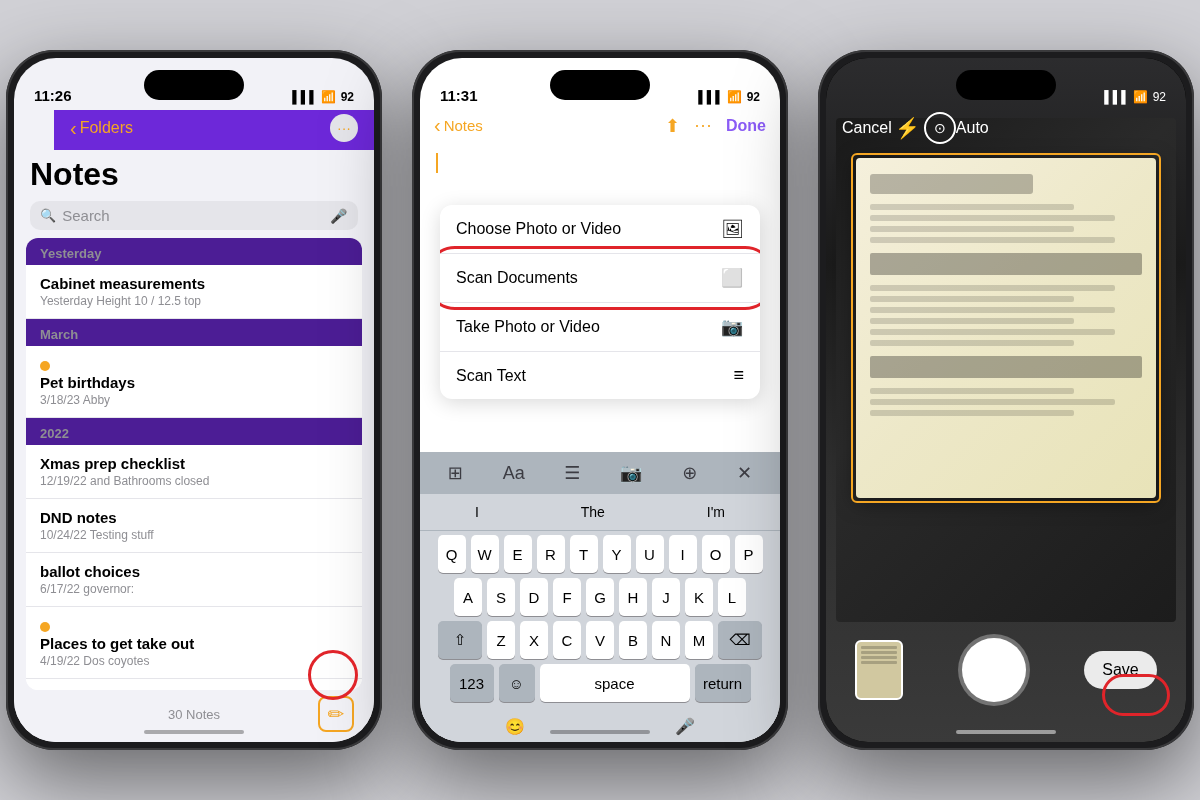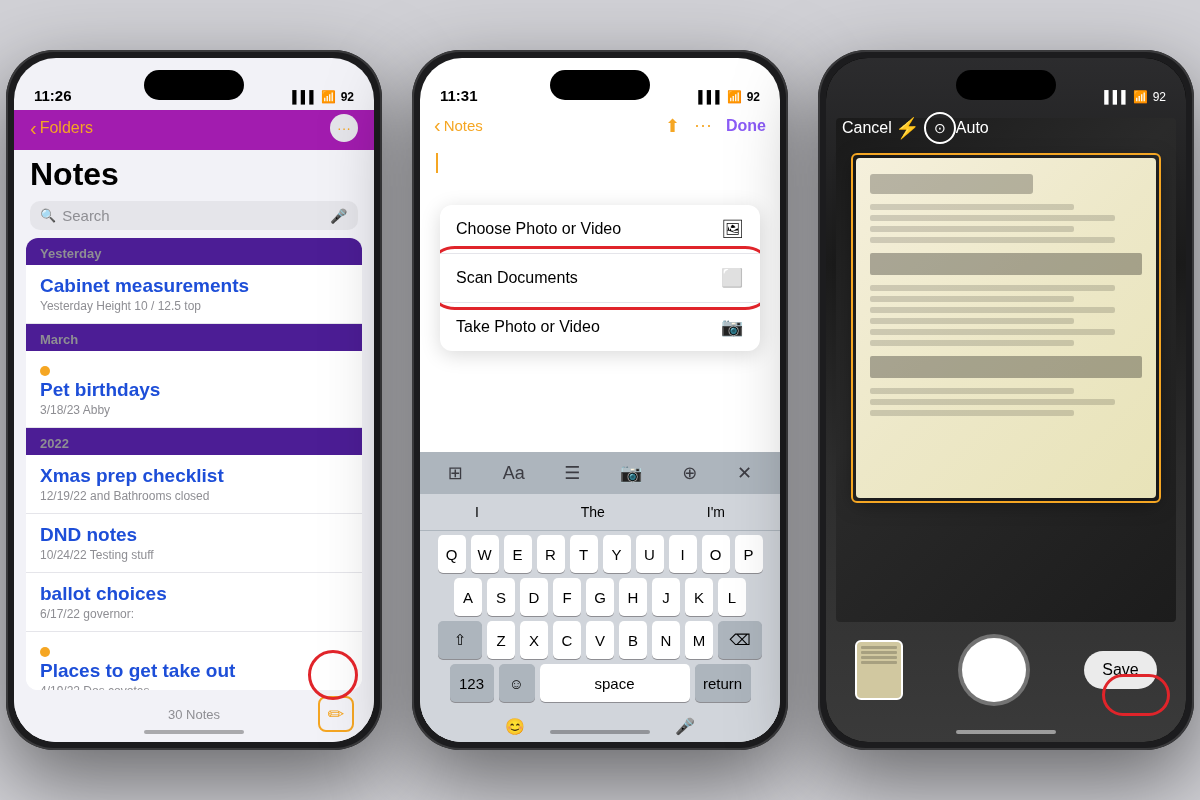--- a/index.html
+++ b/index.html
@@ -77,21 +77,22 @@
     
     .phone1-screen {
       background: #f2f2f7;
       height: 100%;
       display: flex;
       flex-direction: column;
     }
 
     .nav-bar-1 {
       padding: 4px 16px 8px;
-      background: #a21caf;
+      background: #6d28d9;
+      margin-left: 40px;
     }
 
     .nav-top-row {
       display: flex;
       justify-content: space-between;
       align-items: center;
     }
 
     .nav-folders {
       color: #f5a623;
@@ -168,23 +169,23 @@
       background: #4c1d95;
     }
 
     .note-item {
       padding: 10px 14px;
       border-bottom: 0.5px solid #e5e5ea;
       background: #fff;
     }
 
     .note-title {
-      font-size: 19px;
+      font-size: 15px;
       font-weight: 600;
-      color: #1d4ed8;
+      color: #000000;
     }
 
     .note-meta {
       font-size: 12px;
       color: #8e8e93;
       margin-top: 2px;
     }
 
     .note-icon-pin {
       display: inline-block;
@@ -730,20 +731,24 @@
             <span class="menu-item-icon">🖼</span>
           </div>
           <div class="menu-item scan-docs-item">
             <span>Scan Documents</span>
             <span class="menu-item-icon">⬜</span>
             <div class="red-circle-scan"></div>
           </div>
           <div class="menu-item">
             <span>Take Photo or Video</span>
             <span class="menu-item-icon">📷</span>
+          </div>
+          <div class="menu-item">
+            <span>Scan Text</span>
+            <span class="menu-item-icon">≡</span>
           </div>
         </div>
       </div>
 
       <div class="keyboard-area">
 
         <div class="toolbar-row">
           <span class="toolbar-icon">⊞</span>
           <span class="toolbar-icon">Aa</span>
           <span class="toolbar-icon">☰</span>

